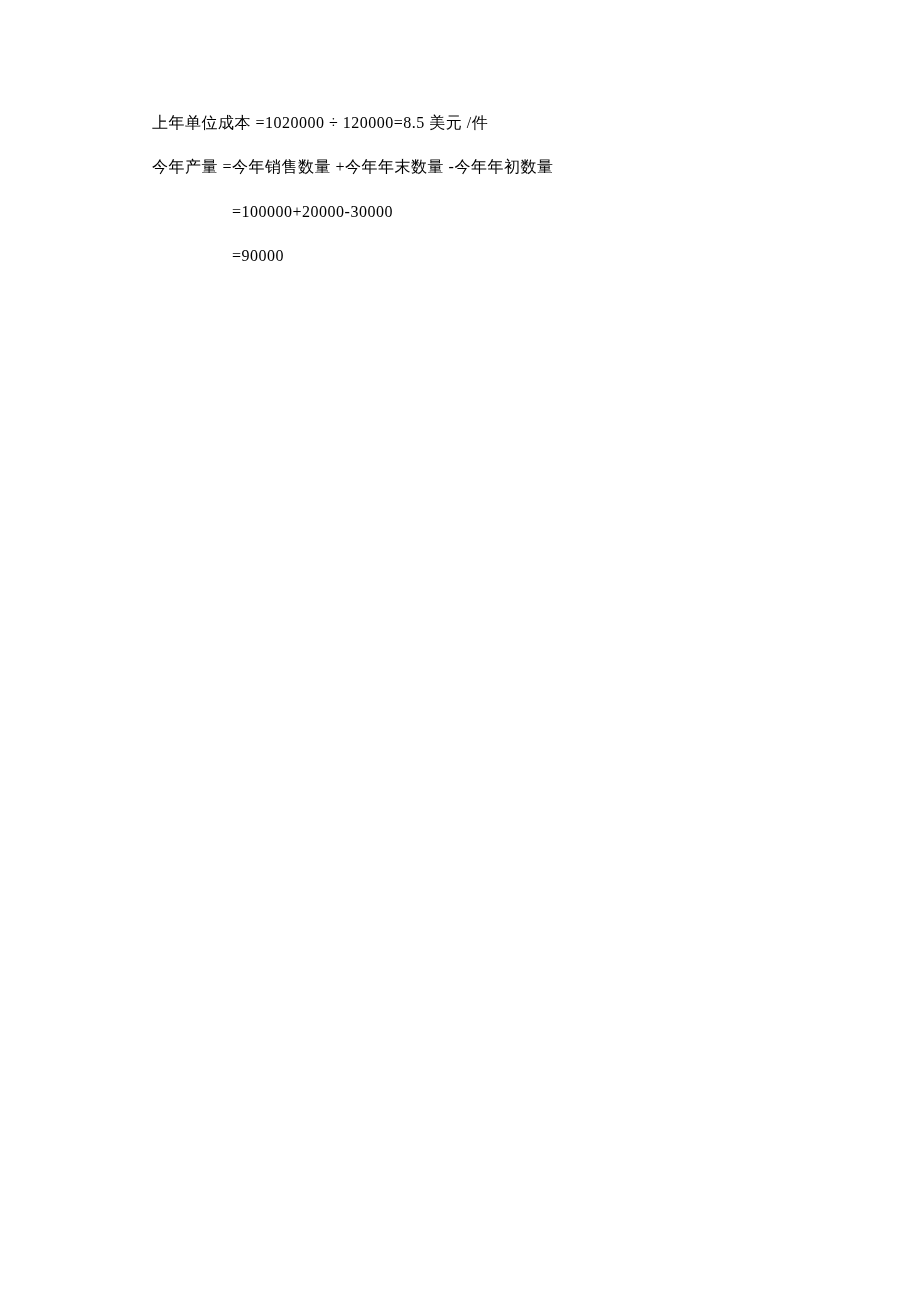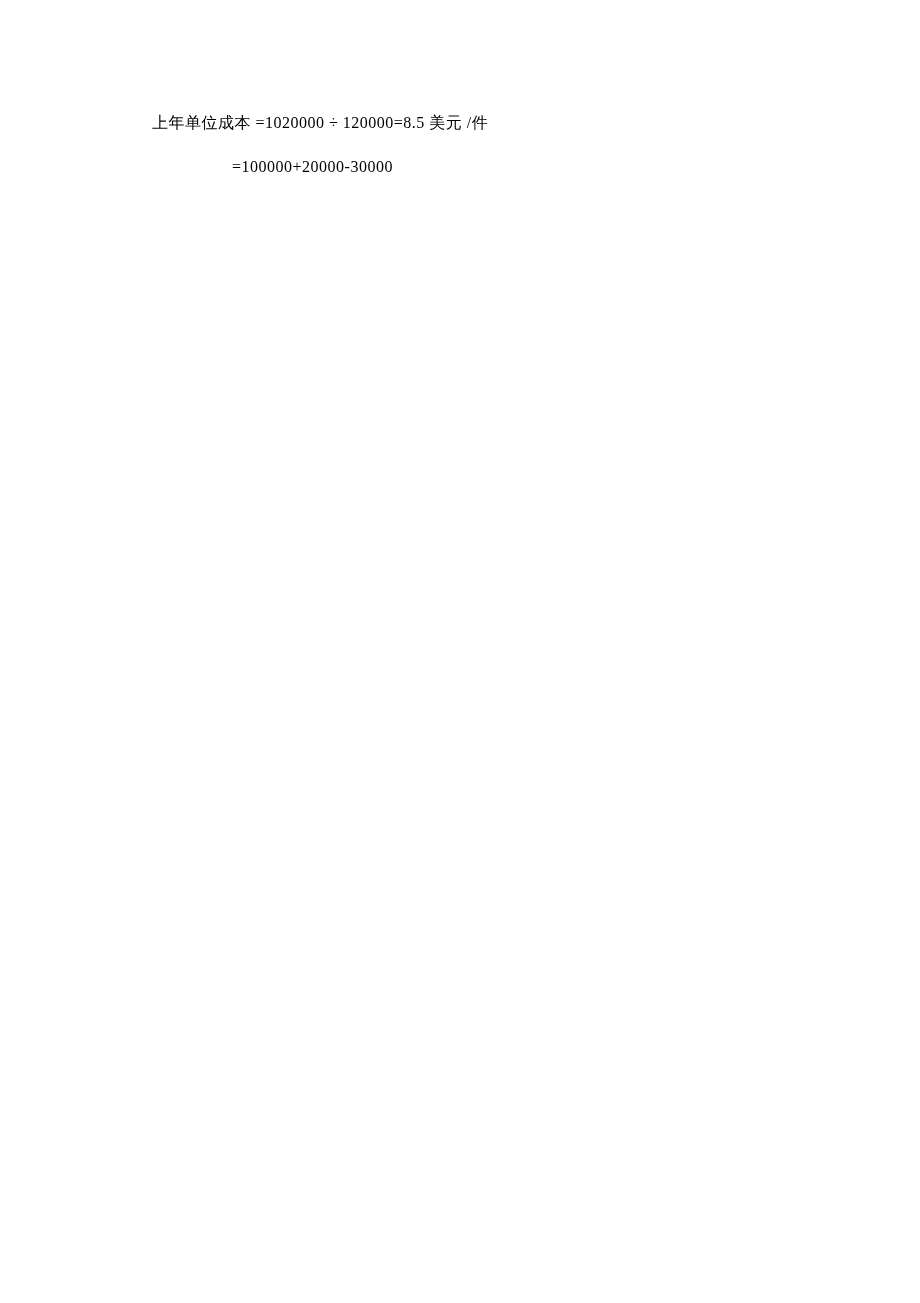--- a/index.html
+++ b/index.html
@@ -24,14 +24,16 @@
   }
   .indent {
     padding-left: 80px;
   }
 </style>
 </head>
 <body>
 
 <div class="page">
   <div class="line">上年单位成本  =1020000 ÷ 120000=8.5 美元 /件</div>
+  <div class="line">今年产量 =今年销售数量  +今年年末数量     -今年年初数量</div>
   <div class="line indent">=100000+20000-30000</div>
+  <div class="line indent">=90000</div>
 </div>
 
 </body></html>

